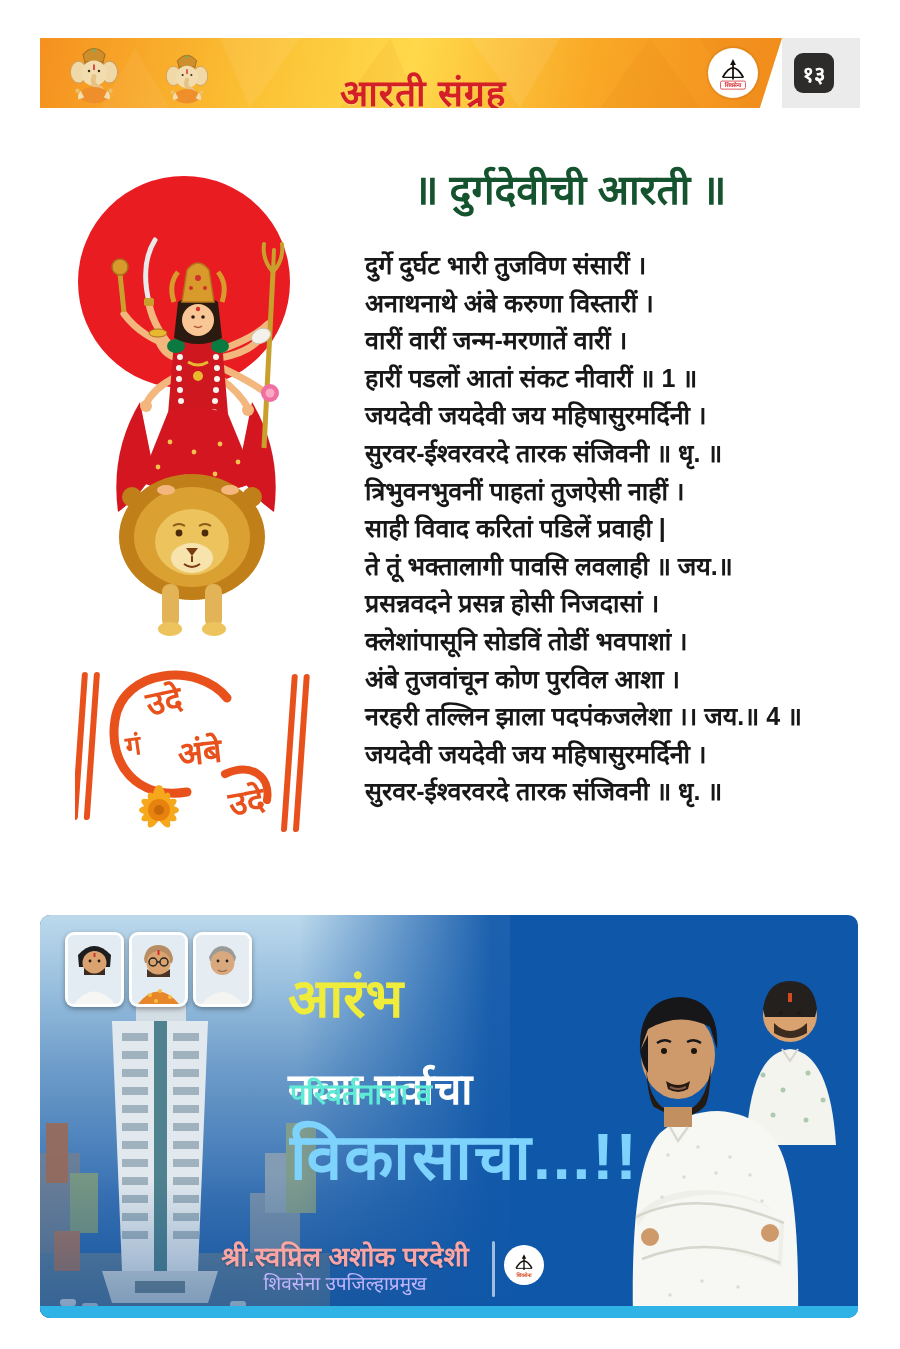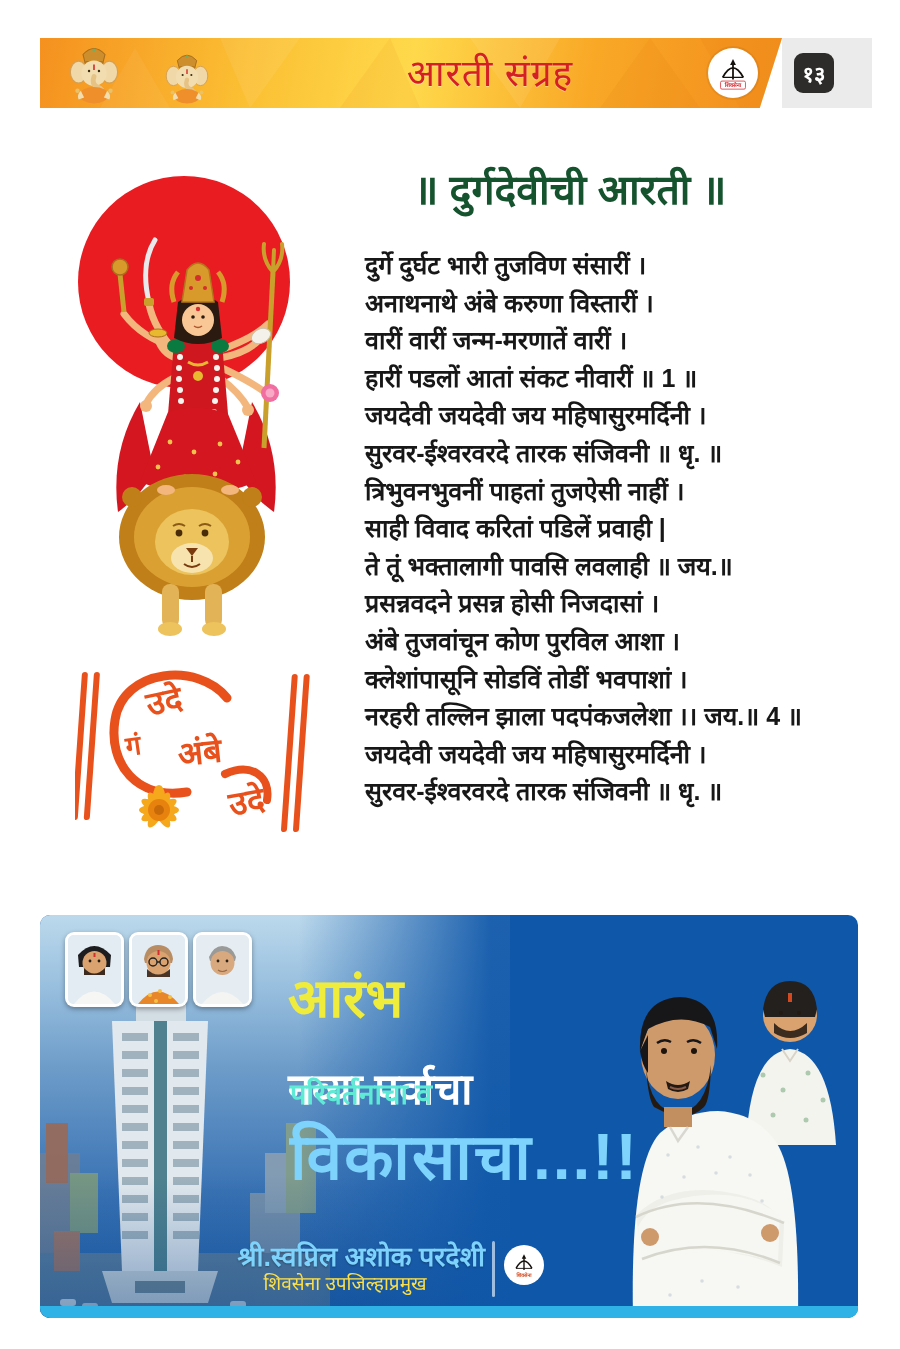--- a/index.html
+++ b/index.html
@@ -7,26 +7,26 @@
   .page { position:relative; width:900px; height:1349px; background:#ffffff; overflow:hidden; }
 
   
   .header-band { position:absolute; left:40px; top:38px; width:742px; height:70px;
     background:linear-gradient(100deg,#f5911f 0%,#fbbf33 28%,#ffd94b 50%,#f9a826 74%,#f28c1d 100%);
     clip-path:polygon(0 0,100% 0,97% 100%,0 100%); overflow:hidden; }
   .header-band svg.facets { position:absolute; inset:0; }
   .ganesh-wrap { position:absolute; top:2px; height:66px; }
   .ganesh-big { left:2px; width:104px; top:0; }
   .ganesh-small { left:112px; width:70px; top:8px; height:58px; }
-  .header-title { position:absolute; left:300px; top:8px; width:300px; text-align:center;
-    font-size:37px; font-weight:normal; color:#d41f26; letter-spacing:1px;
+  .header-title { position:absolute; left:300px; top:28px; width:300px; text-align:left;
+    font-size:37px; font-weight:bold; color:#d41f26; letter-spacing:1px;
     text-shadow:0 1px 0 rgba(255,255,255,.35); }
   .sena-circle { position:absolute; left:668px; top:10px; width:50px; height:50px; border-radius:50%;
     background:#ffffff; box-shadow:0 0 0 2px rgba(0,0,0,.06); display:flex; align-items:center; justify-content:center; }
-  .page-strip { position:absolute; left:782px; top:38px; width:90px; height:70px; background:#ebebeb; }
+  .page-strip { position:absolute; left:782px; top:38px; width:78px; height:70px; background:#ebebeb; }
   .page-num-box { position:absolute; left:12px; top:15px; width:40px; height:40px; background:#2d2c2a;
     border-radius:9px; color:#ffffff; font-size:22px; font-weight:bold; display:flex; align-items:center; justify-content:center; }
 
   
   .durga-art { position:absolute; left:70px; top:152px; width:240px; height:488px; }
   .aarti-title { position:absolute; left:335px; top:160px; width:470px; text-align:center;
     font-size:41px; font-weight:bold; color:#14532d; }
   .verses { position:absolute; left:365px; top:247px; width:470px; }
   .verse-line { font-size:25px; font-weight:600; color:#171717; line-height:37.6px; white-space:nowrap; }
 
@@ -43,24 +43,24 @@
   .city-svg { position:absolute; left:0; top:88px; width:290px; height:315px; }
   .photo-card { position:absolute; top:17px; width:59px; height:75px; background:#ffffff; border-radius:9px;
     padding:3px; box-shadow:0 2px 5px rgba(0,0,0,.35); }
   .photo-card .ph { width:100%; height:100%; border-radius:6px; overflow:hidden; background:#dfe9f1; }
   .pc1{ left:25px; } .pc2{ left:89px; } .pc3{ left:153px; }
   .bn-h1 { position:absolute; left:248px; top:44px; font-size:54px; font-weight:bold; color:#f0ec3c; }
   .bn-h2 { position:absolute; left:248px; top:103px; font-size:43px; font-weight:bold; color:#ffffff;margin-top:40px; }
   .bn-h3 { position:absolute; left:250px; top:158px; font-size:29px; font-weight:600; color:#5eead4; }
   .bn-h4 { position:absolute; left:250px; top:196px; font-size:64px; font-weight:bold; color:#7dd3fc; letter-spacing:2px; }
   .duo-svg { position:absolute; right:0; top:0; width:300px; height:403px; }
-  .bn-name { position:absolute; left:165px; top:322px; width:280px; text-align:right;
-    font-size:27px; font-weight:bold; color:#7dd3fc; text-shadow:0 1px 2px rgba(0,0,0,.3); white-space:nowrap; }
+  .bn-name { position:absolute; left:165px; top:322px; width:280px; text-align:center;
+    font-size:27px; font-weight:bold; color:#fca5a5; text-shadow:0 1px 2px rgba(0,0,0,.3); white-space:nowrap; }
   .bn-role { position:absolute; left:165px; top:355px; width:280px; text-align:center;
-    font-size:19px; color:#fde047; white-space:nowrap; }
+    font-size:19px; color:#c4b5fd; white-space:nowrap; }
   .bn-sep { position:absolute; left:452px; top:326px; width:3px; height:56px; background:#cfe0f2; opacity:.75; border-radius:2px; }
   .bn-logo { position:absolute; left:464px; top:330px; width:40px; height:40px; border-radius:50%; background:#ffffff;
     display:flex; align-items:center; justify-content:center; }
   .bn-strip { position:absolute; left:0; bottom:0; width:100%; height:12px; background:#2fb3e6; }
 </style>
 </head>
 <body>
 
 <div class="page">
 
@@ -223,22 +223,22 @@
     <div class="verse-line">दुर्गे दुर्घट भारी तुजविण संसारीं ।</div>
     <div class="verse-line">अनाथनाथे अंबे करुणा विस्तारीं ।</div>
     <div class="verse-line">वारीं वारीं जन्म-मरणातें वारीं ।</div>
     <div class="verse-line">हारीं पडलों आतां संकट नीवारीं ॥ 1 ॥</div>
     <div class="verse-line">जयदेवी जयदेवी जय महिषासुरमर्दिनी ।</div>
     <div class="verse-line">सुरवर-ईश्वरवरदे तारक संजिवनी ॥ धृ. ॥</div>
     <div class="verse-line">त्रिभुवनभुवनीं पाहतां तुजऐसी नाहीं ।</div>
     <div class="verse-line">साही विवाद करितां पडिलें प्रवाही |</div>
     <div class="verse-line">ते तूं भक्तालागी पावसि लवलाही ॥ जय.॥</div>
     <div class="verse-line">प्रसन्नवदने प्रसन्न होसी निजदासां ।</div>
+    <div class="verse-line">क्लेशांपासूनि सोडविं तोडीं भवपाशां ।</div>
     <div class="verse-line">अंबे तुजवांचून कोण पुरविल आशा ।</div>
-    <div class="verse-line">क्लेशांपासूनि सोडविं तोडीं भवपाशां ।</div>
     <div class="verse-line">नरहरी तल्लिन झाला पदपंकजलेशा ।। जय.॥ 4 ॥</div>
     <div class="verse-line">जयदेवी जयदेवी जय महिषासुरमर्दिनी ।</div>
     <div class="verse-line">सुरवर-ईश्वरवरदे तारक संजिवनी ॥ धृ. ॥</div>
   </div>
 
   <svg class="calli" viewBox="0 0 235 190">
     <g fill="#e8511c">
       <rect x="8" y="14" width="6" height="148" rx="3" transform="skewX(-4)"></rect>
       <rect x="20" y="14" width="6" height="148" rx="3" transform="skewX(-4)"></rect>
       <rect x="218" y="16" width="6" height="158" rx="3" transform="skewX(-4)"></rect>

